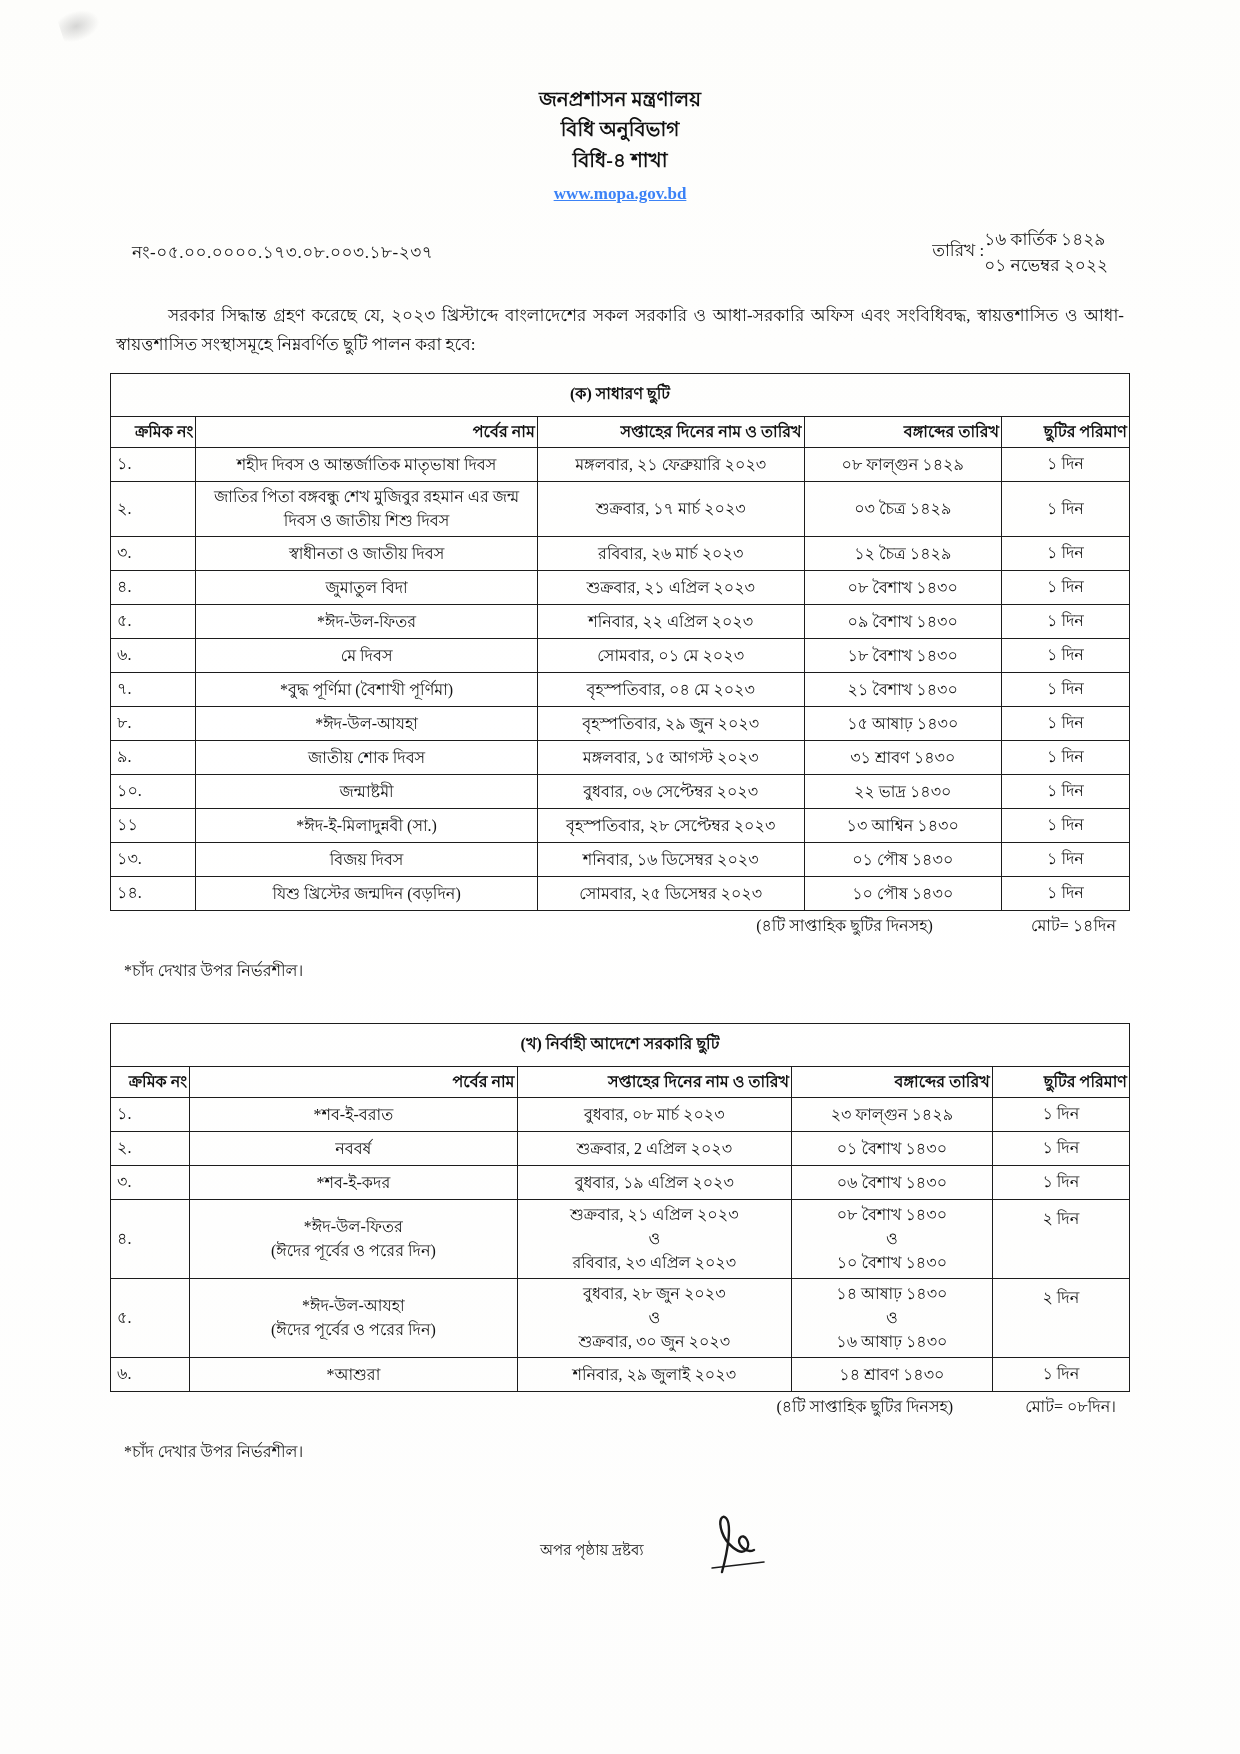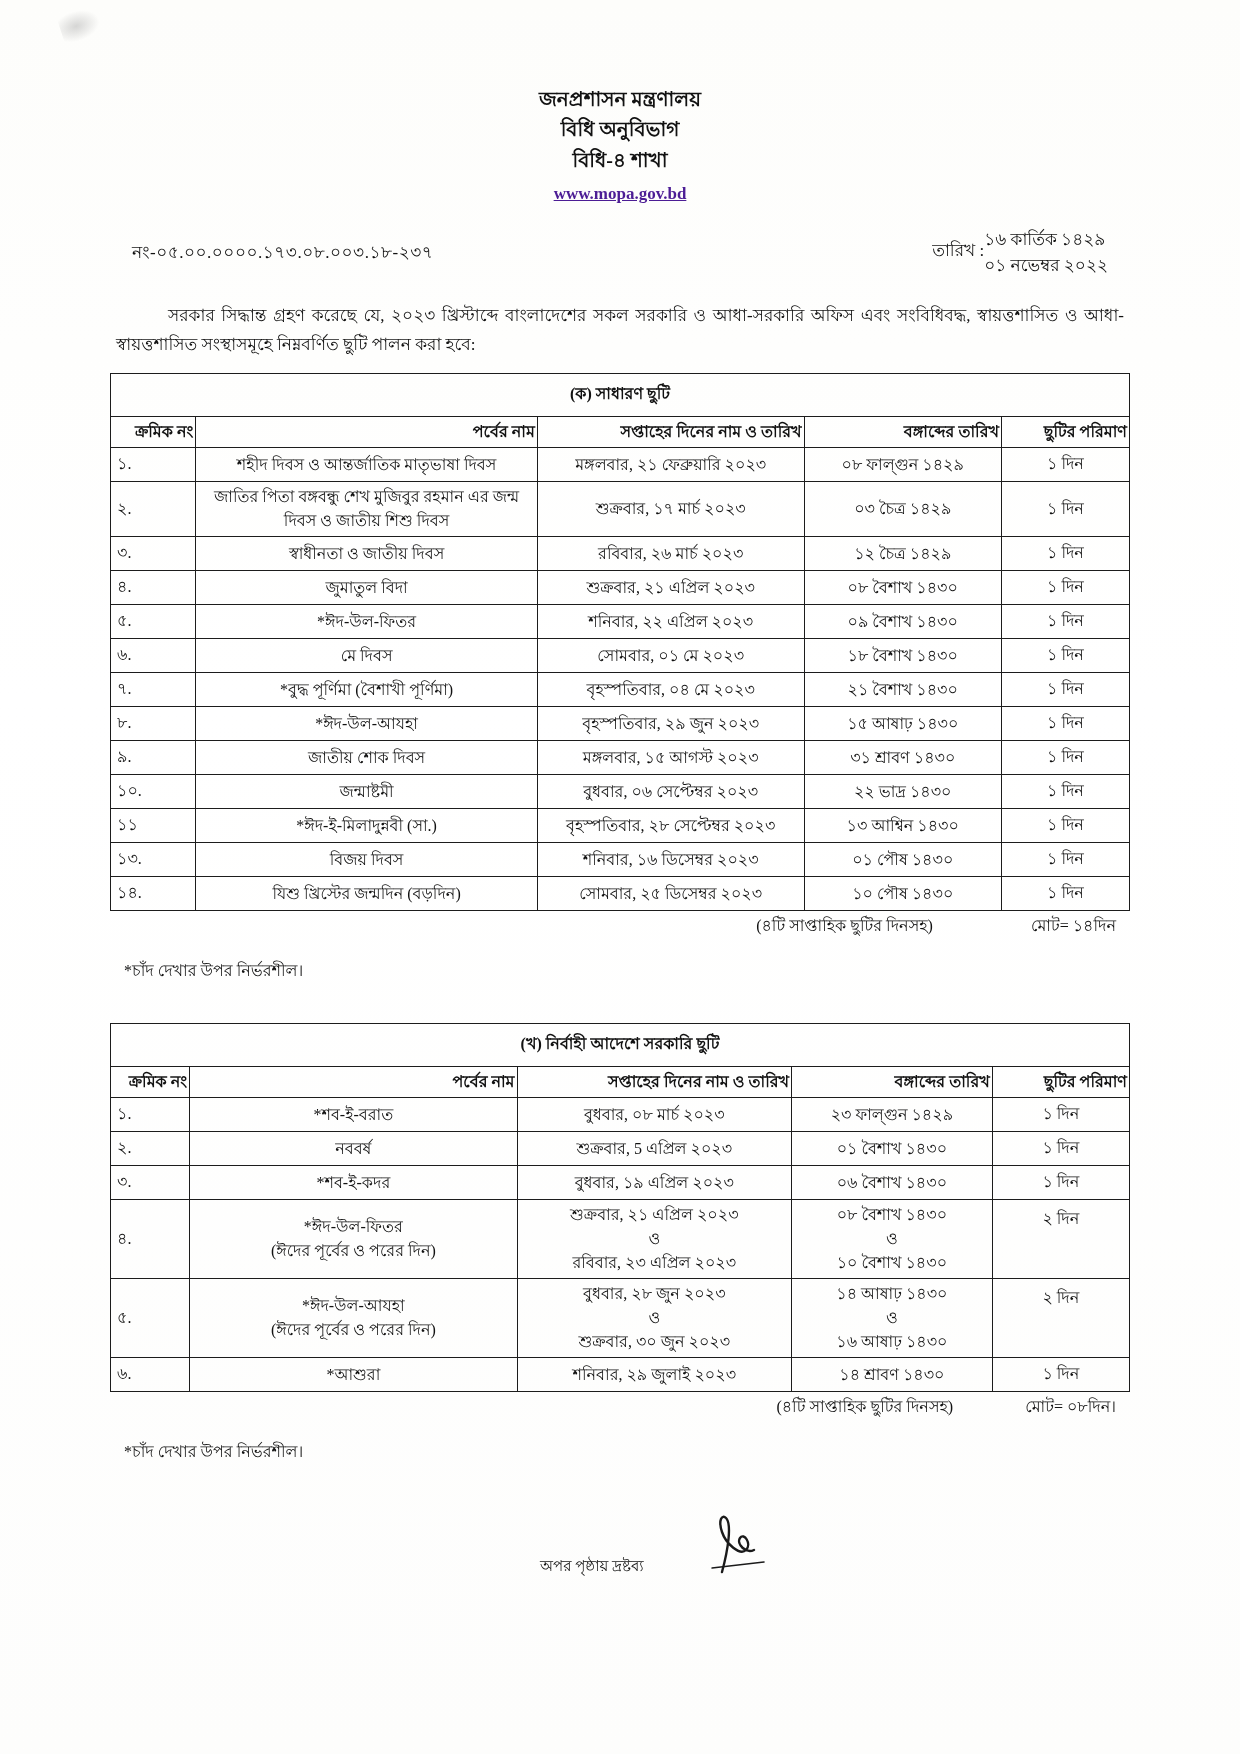--- a/index.html
+++ b/index.html
@@ -52,21 +52,21 @@
   .head .l2, .head .l3, .head .l4 {
     font-size: 20px;
     font-weight: bold;
   }
   .head .url {
     font-size: 17px;
     font-weight: bold;
     text-decoration: underline;
     margin-top: 6px;
     display: block;
-    color: #4c1d95;
+    color: #3b82f6;
   }
   .notice-title {
     text-align: center;
     font-size: 19px;
     font-weight: bold;
     text-decoration: underline;
     margin-top: 30px;
   }
   .meta-row {
     display: flex;
@@ -159,21 +159,21 @@
   }
   .section-gap { height: 24px; }
   .sign-area {
     margin-top: 26px;
     position: relative;
     height: 110px;
   }
   .sign-caption {
     position: absolute;
     left: 430px;
-    top: 62px;
+    top: 46px;
     font-size: 15px;
   }
   .sign-mark {
     position: absolute;
     left: 592px;
     top: 18px;
     width: 90px;
     height: 70px;
   }
   .multi {
@@ -361,21 +361,21 @@
         <tr>
           <td class="c-sl">১.</td>
           <td class="c-name">*শব-ই-বরাত</td>
           <td class="c-day">বুধবার, ০৮ মার্চ ২০২৩</td>
           <td class="c-bn">২৩ ফাল্গুন ১৪২৯</td>
           <td class="c-amt">১ দিন</td>
         </tr>
         <tr>
           <td class="c-sl">২.</td>
           <td class="c-name">নববর্ষ</td>
-          <td class="c-day">শুক্রবার, 5 এপ্রিল ২০২৩</td>
+          <td class="c-day">শুক্রবার, 2 এপ্রিল ২০২৩</td>
           <td class="c-bn">০১ বৈশাখ ১৪৩০</td>
           <td class="c-amt">১ দিন</td>
         </tr>
         <tr>
           <td class="c-sl">৩.</td>
           <td class="c-name">*শব-ই-কদর</td>
           <td class="c-day">বুধবার, ১৯ এপ্রিল ২০২৩</td>
           <td class="c-bn">০৬ বৈশাখ ১৪৩০</td>
           <td class="c-amt">১ দিন</td>
         </tr>

